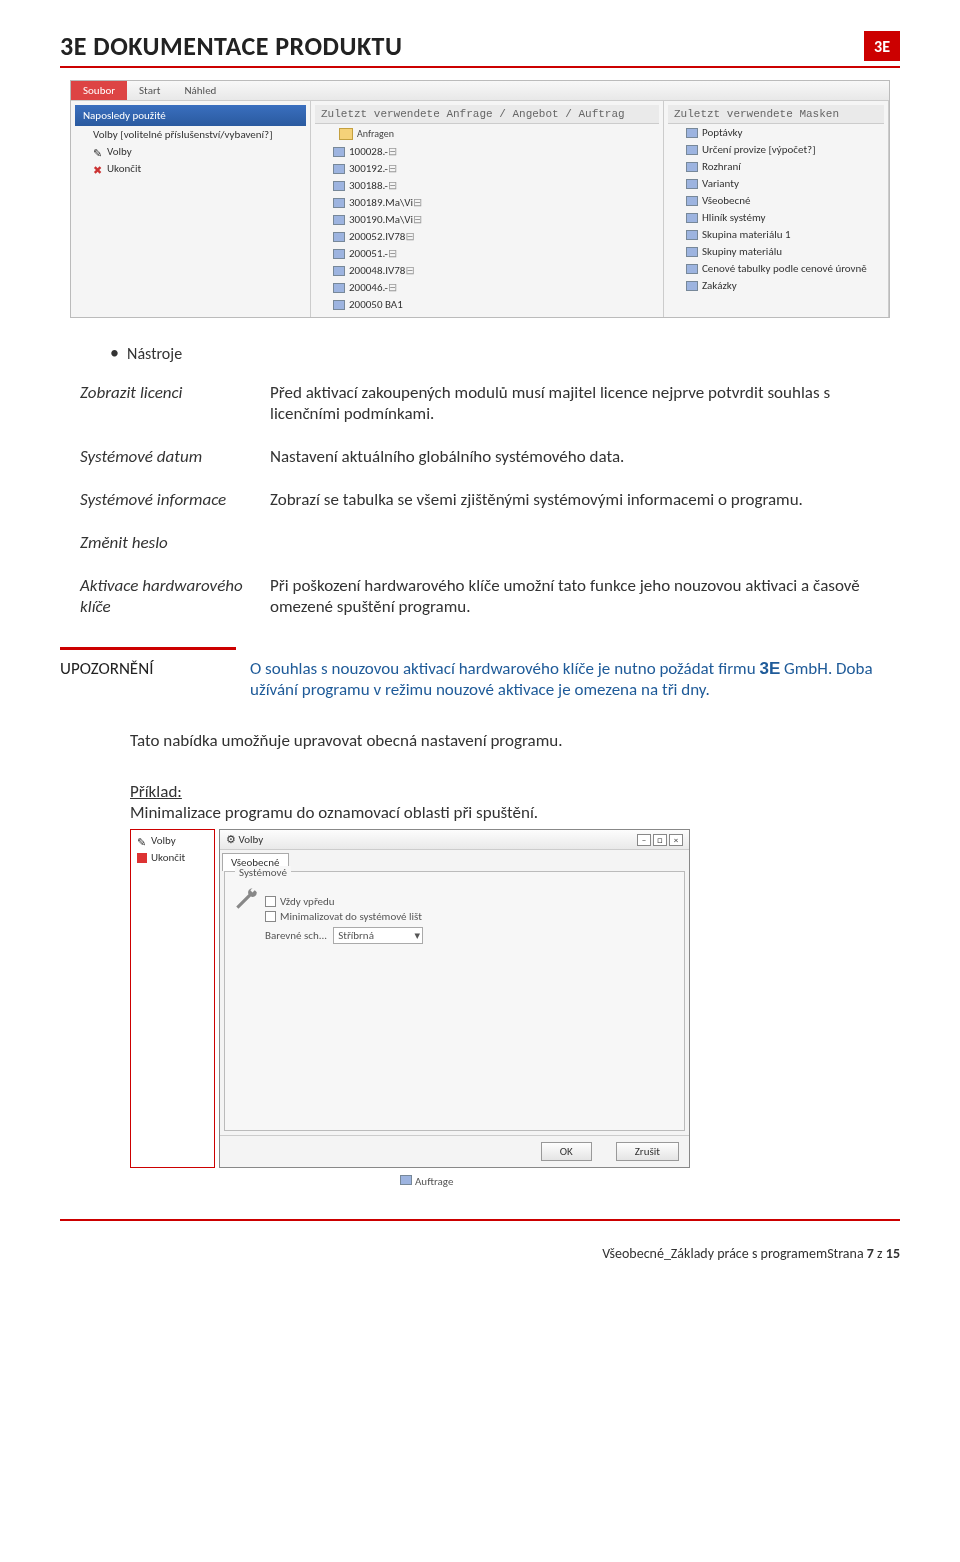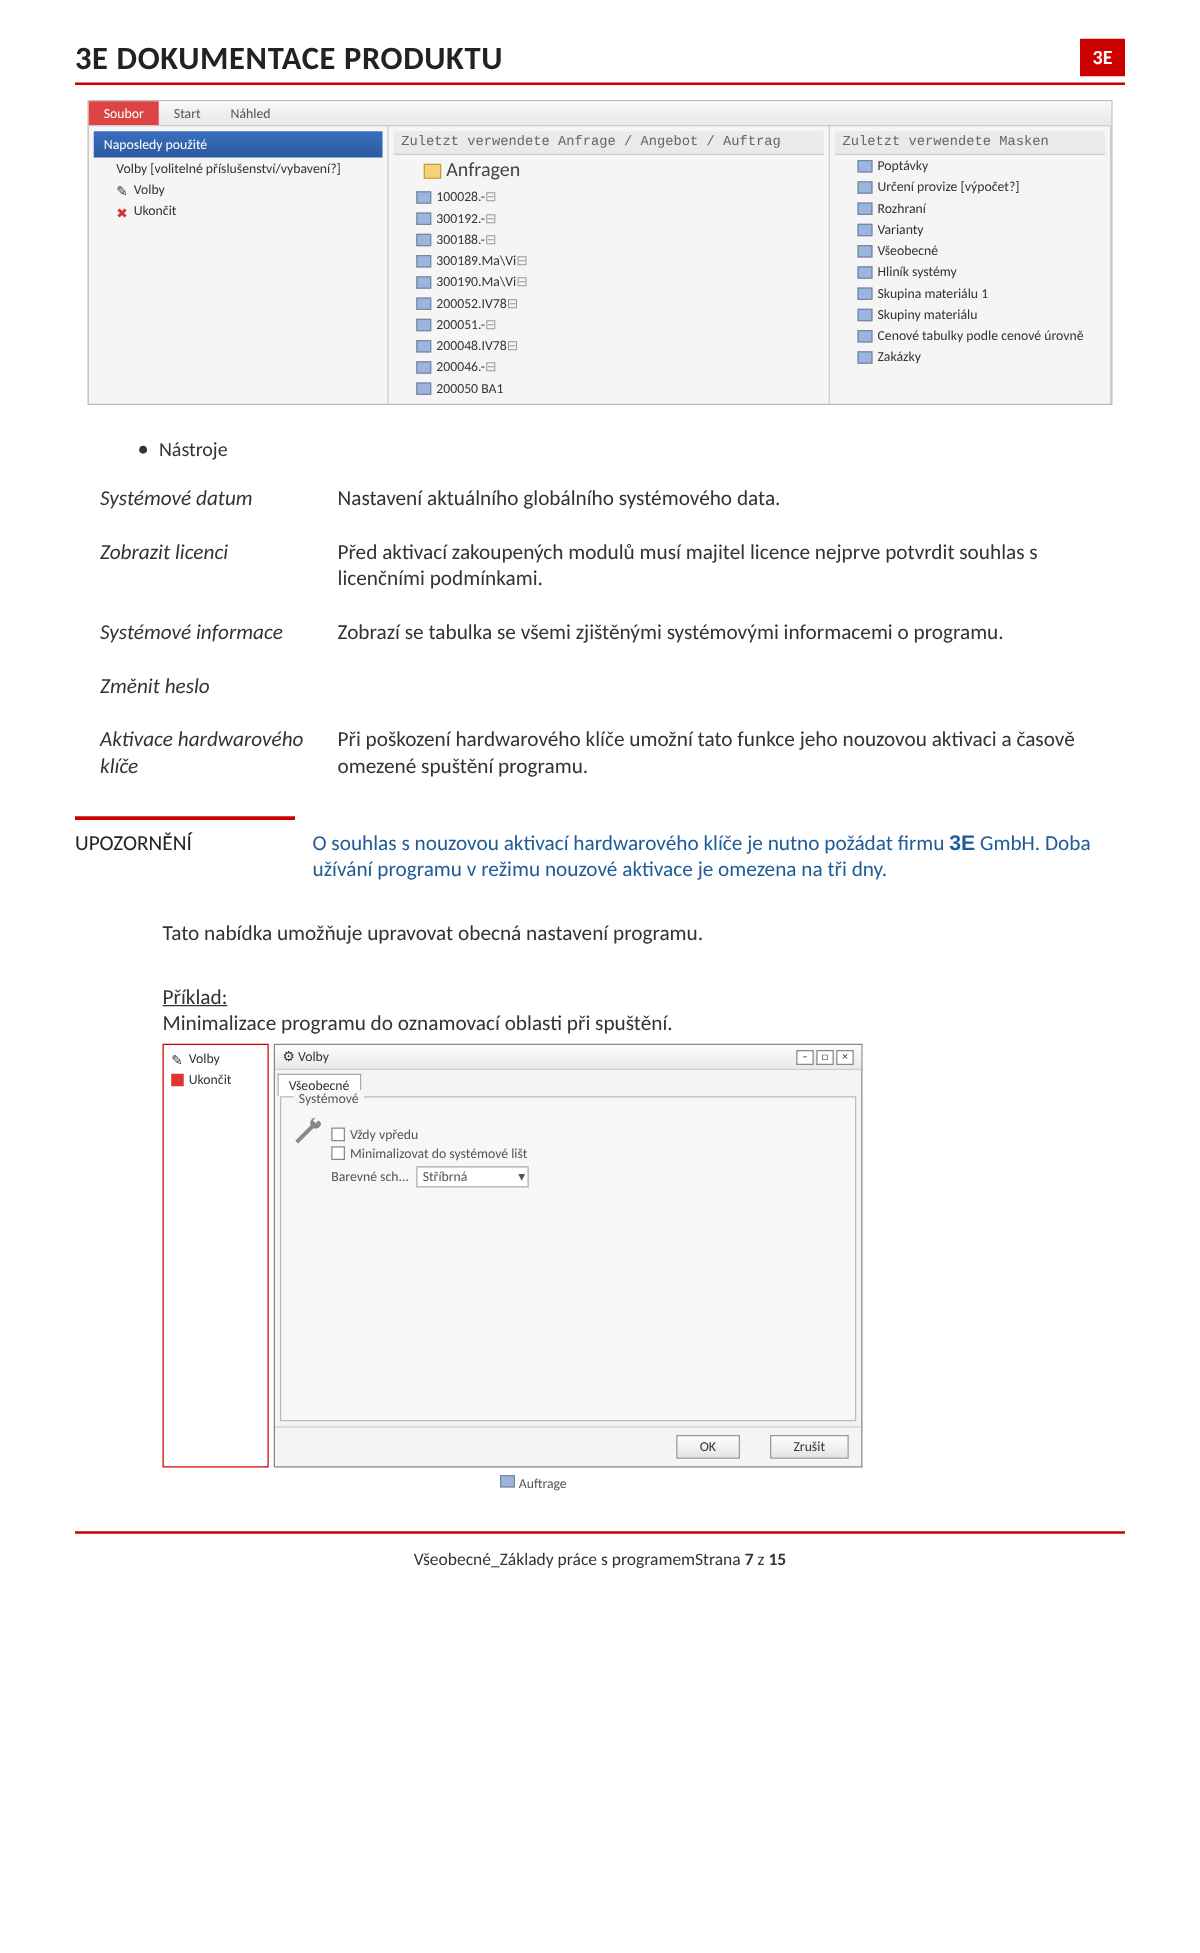--- a/index.html
+++ b/index.html
@@ -15,21 +15,21 @@
   .ribbon-bar { background: linear-gradient(#3a6fbf,#2a5a9f); color:#fff; padding:4px 8px; font-size:11px; }
   .cols { display:flex; }
   .col { border-right:1px solid #ccc; padding:4px; }
   .col1 { width: 240px; }
   .col2 { flex:1; }
   .col3 { width: 225px; }
   .panel-head { background:#eaeaea; padding:3px 6px; font-size:11px; border-bottom:1px solid #ccc; color:#666;font-family:Liberation Mono, monospace; }
   .row-item { padding:2px 4px 2px 18px; color:#333; display:flex; align-items:center; }
   .row-item .sq { display:inline-block; width:12px; height:10px; background:#9db4e0; margin-right:4px; border:1px solid #789; }
   .row-item .pen { display:inline-block; width:10px; height:10px; margin-right:4px; }
-  .group-head { padding:3px 6px 3px 24px; font-size:16px; color:#444; display:flex; align-items:center; gap:4px; }
+  .group-head { padding:3px 6px 3px 24px; font-size:10px; color:#444; display:flex; align-items:center; gap:4px; }
   .group-head .folder { display:inline-block; width:14px; height:12px; background:#f5d279; border:1px solid #c4a03f; }
   .arrow-col { float:right; color:#999; }
   .bullet-block { margin: 8px 0 18px 50px; }
   .bullet { font-size: 18px; }
   .deflist { margin-left: 20px; }
   .defrow { display: flex; margin-bottom: 22px; }
   .defterm { width: 190px; font-style: italic; font-size: 17px; color:#333; }
   .defdesc { flex:1; font-size: 17px; color:#333; }
   .notice-wrap { margin: 30px 0 30px 0; }
   .notice-bar { height:3px; background:#c00; width:176px; margin-bottom:8px; }
@@ -57,21 +57,21 @@
   .chk { display:flex; align-items:center; gap:4px; margin:2px 0 2px 30px; font-size:11px; color:#555; }
   .chk .box { width:11px; height:11px; border:1px solid #888; background:#fff; }
   .selrow { display:flex; align-items:center; gap:6px; margin:4px 0 0 30px; font-size:11px; color:#555; }
   .selrow .sel { border:1px solid #aaa; background:#fff; padding:1px 18px 1px 4px; position:relative; width:90px; }
   .wrench { width:26px; height:26px; position:absolute; left:8px; top:14px; }
   .wrench svg { width:26px; height:26px; }
   .btnrow { display:flex; justify-content:flex-end; gap:24px; padding:6px 10px; border-top:1px solid #ccc; }
   .btn { border:1px solid #999; background:linear-gradient(#fefefe,#e4e4e4); padding:2px 18px; font-size:11px; }
   .tinyrow { margin-left:340px; margin-top:2px; }
   .tinyrow .sq { display:inline-block; width:12px; height:10px; background:#9db4e0; border:1px solid #789; margin-right:3px; }
-  .footer { border-top:2px solid #c00; margin-top:30px; padding-top:12px; display:flex; justify-content:center; font-size:14px; color:#333; }
+  .footer { border-top:2px solid #c00; margin-top:30px; padding-top:24px; display:flex; justify-content:flex-end; font-size:14px; color:#333; }
   .footer .b { font-weight:bold; }
 </style>
 </head>
 <body>
 
 <div class="page">
 
   <div class="header">
     <div class="header-title">3E DOKUMENTACE PRODUKTU</div>
     <div class="logo-box">3E</div>
@@ -199,26 +199,26 @@
       </div>
     </div>
   </div>
 
   <div class="bullet-block">
     <span class="bullet">•&nbsp;&nbsp;</span><span>Nástroje</span>
   </div>
 
   <div class="deflist">
     <div class="defrow">
+        <div class="defterm">Zobrazit licenci</div>
+        <div class="defdesc">Před aktivací zakoupených modulů musí majitel licence nejprve potvrdit souhlas s licenčními podmínkami.</div>
+      </div>
+    <div class="defrow">
         <div class="defterm">Systémové datum</div>
         <div class="defdesc">Nastavení aktuálního globálního systémového data.</div>
-      </div>
-    <div class="defrow">
-        <div class="defterm">Zobrazit licenci</div>
-        <div class="defdesc">Před aktivací zakoupených modulů musí majitel licence nejprve potvrdit souhlas s licenčními podmínkami.</div>
       </div>
     <div class="defrow">
         <div class="defterm">Systémové informace</div>
         <div class="defdesc">Zobrazí se tabulka se všemi zjištěnými systémovými informacemi o programu.</div>
       </div>
     <div class="defrow">
         <div class="defterm">Změnit heslo</div>
       </div>
     <div class="defrow">
         <div class="defterm">Aktivace hardwarového klíče</div>

